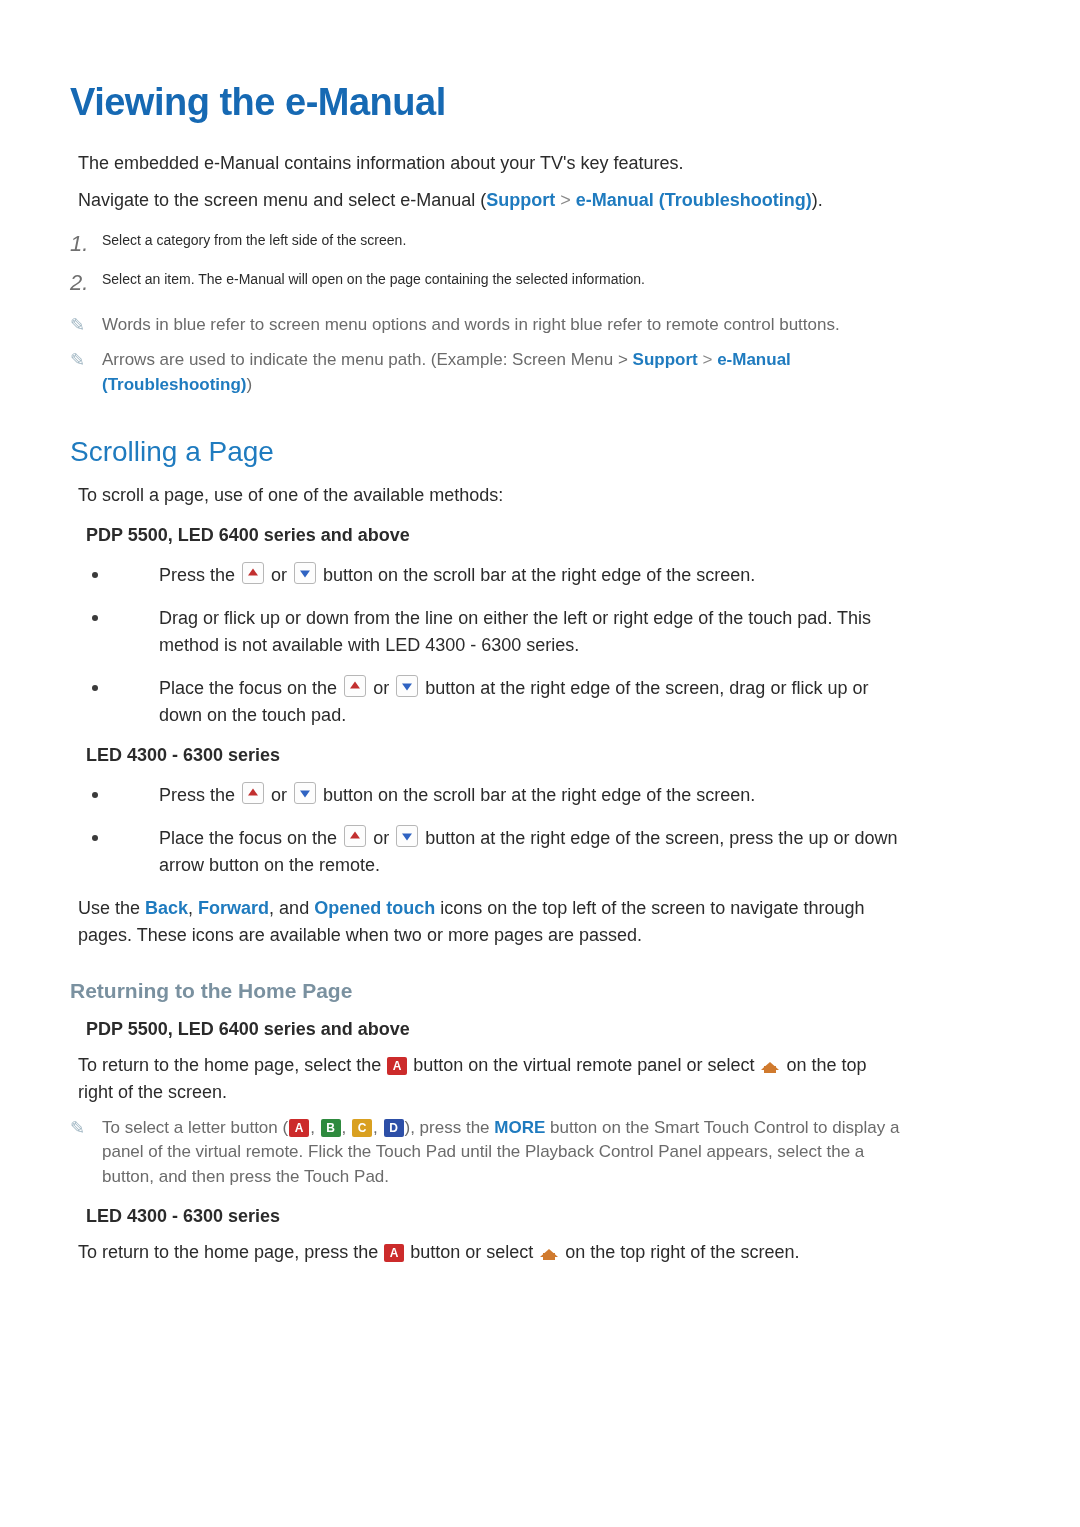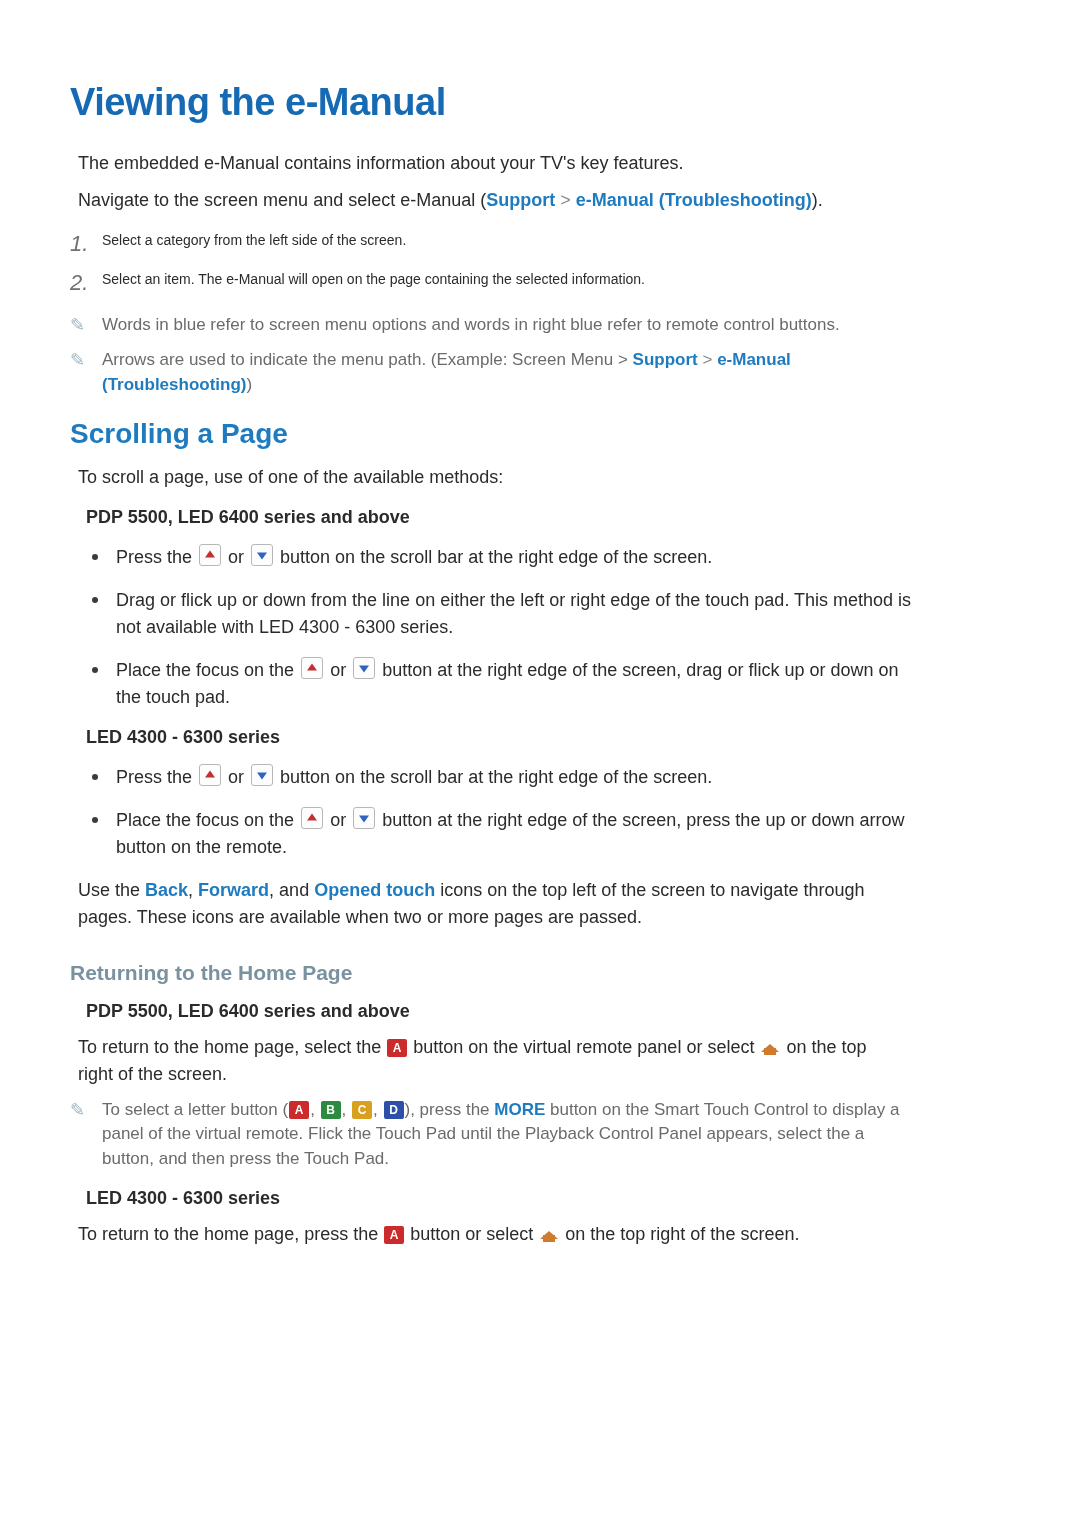--- a/index.html
+++ b/index.html
@@ -18,23 +18,23 @@
   }
   .h1 {
     font-size: 38px;
     font-weight: 600;
     color: #1669b3;
     margin: 0 0 26px 0;
     letter-spacing: -0.5px;
   }
   .h2 {
     font-size: 28px;
-    font-weight: 700;
+    font-weight: 400;
     color: #1f7bbf;
-    margin: 20px 0 14px 0;
+    margin: 38px 0 14px 0;
   }
   .h3 {
     font-size: 21px;
     font-weight: 600;
     color: #7a91a0;
     margin: 30px 0 12px 0;
   }
   .bold {
     font-weight: bold;
     font-size: 18px;
@@ -95,20 +95,21 @@
 
   ul.bullets {
     list-style: none;
     padding: 0;
     margin: 6px 0 6px 22px;
   }
   ul.bullets li {
     display: flex;
     align-items: flex-start;
     margin: 16px 0;
+    gap: 43px;
   }
   ul.bullets li .dot {
     width: 6px; height: 6px;
     background: #3b3b3b;
     border-radius: 50%;
     margin: 10px 18px 0 0;
     flex-shrink: 0;
   }
   ul.bullets li .body {
     flex: 1;

